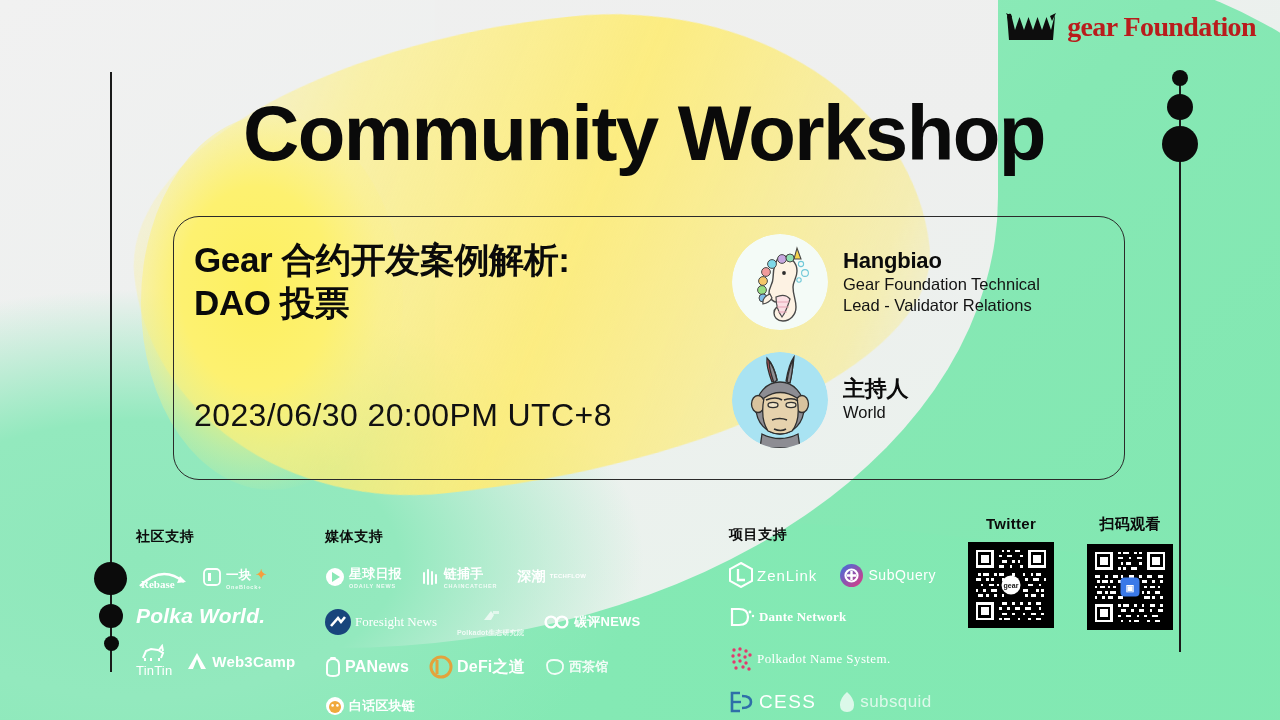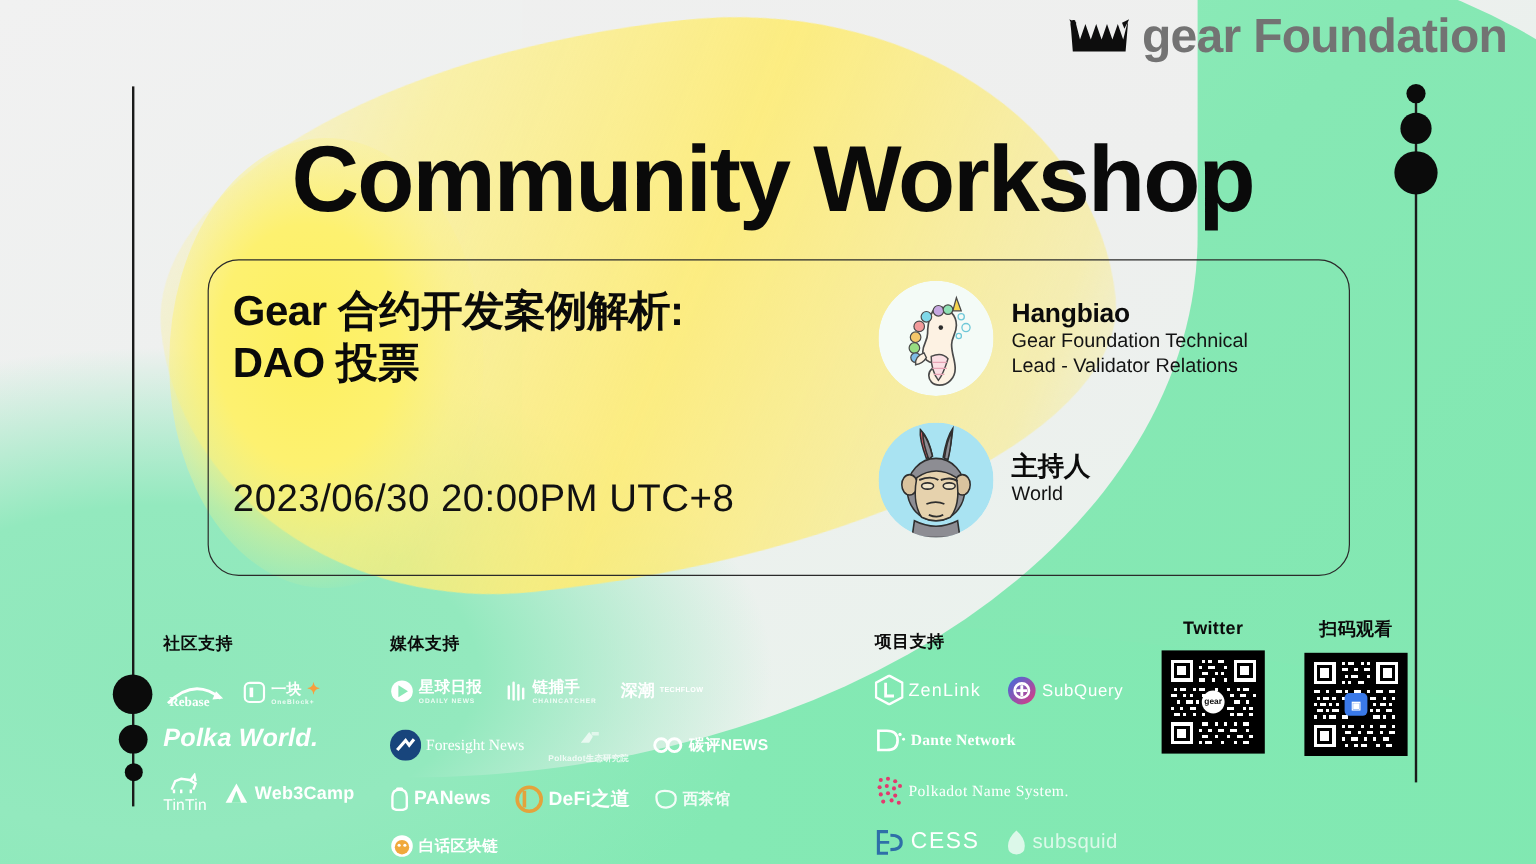--- a/index.html
+++ b/index.html
@@ -54,39 +54,39 @@
     background:linear-gradient(150deg,#f1f1f1 0%,#eef0ef 55%,#e3f1e9 100%);
   }
 
   
   .logo-row {
     position:absolute; right:24px; top:10px;
     display:flex; align-items:center; gap:11px;
   }
   .logo-mark { width:50px; height:34px; display:block; }
   .logo-text {
-    font-size:40px; font-weight:700; color:#737373;
+    font-size:28px; font-weight:700; color:#b91c1c;
     letter-spacing:-0.6px; line-height:1; white-space:nowrap;
-    font-family:Liberation Sans, sans-serif;
+    font-family:Liberation Serif, serif;
   }
 
   
   .vline-left { position:absolute; left:110px; top:72px; width:2px; height:600px; background:#1a1a1a; }
   .vline-right{ position:absolute; left:1179px; top:72px; width:2px; height:580px; background:#1a1a1a; }
   .dot { position:absolute; border-radius:50%; background:#0b0b0b; }
   .dot-r1 { left:1172px; top:70px;  width:16px; height:16px; }
   .dot-r2 { left:1167px; top:94px;  width:26px; height:26px; }
   .dot-r3 { left:1162px; top:126px; width:36px; height:36px; }
   .dot-l1 { left:94px;  top:562px; width:33px; height:33px; }
   .dot-l2 { left:99px;  top:604px; width:24px; height:24px; }
   .dot-l3 { left:104px; top:636px; width:15px; height:15px; }
 
   
   .main-title {
-    position:absolute; left:243px; top:108px;
+    position:absolute; left:243px; top:92px;
     font-size:78px; font-weight:700; color:#0a0a0a;
     letter-spacing:-1.6px; line-height:1.06; white-space:nowrap;
   }
 
   
   .card {
     position:absolute; left:173px; top:216px; width:952px; height:264px;
     border:1.6px solid #2a2a2a; border-radius:26px;
   }
   .card-left { position:absolute; left:20px; top:22px; }

